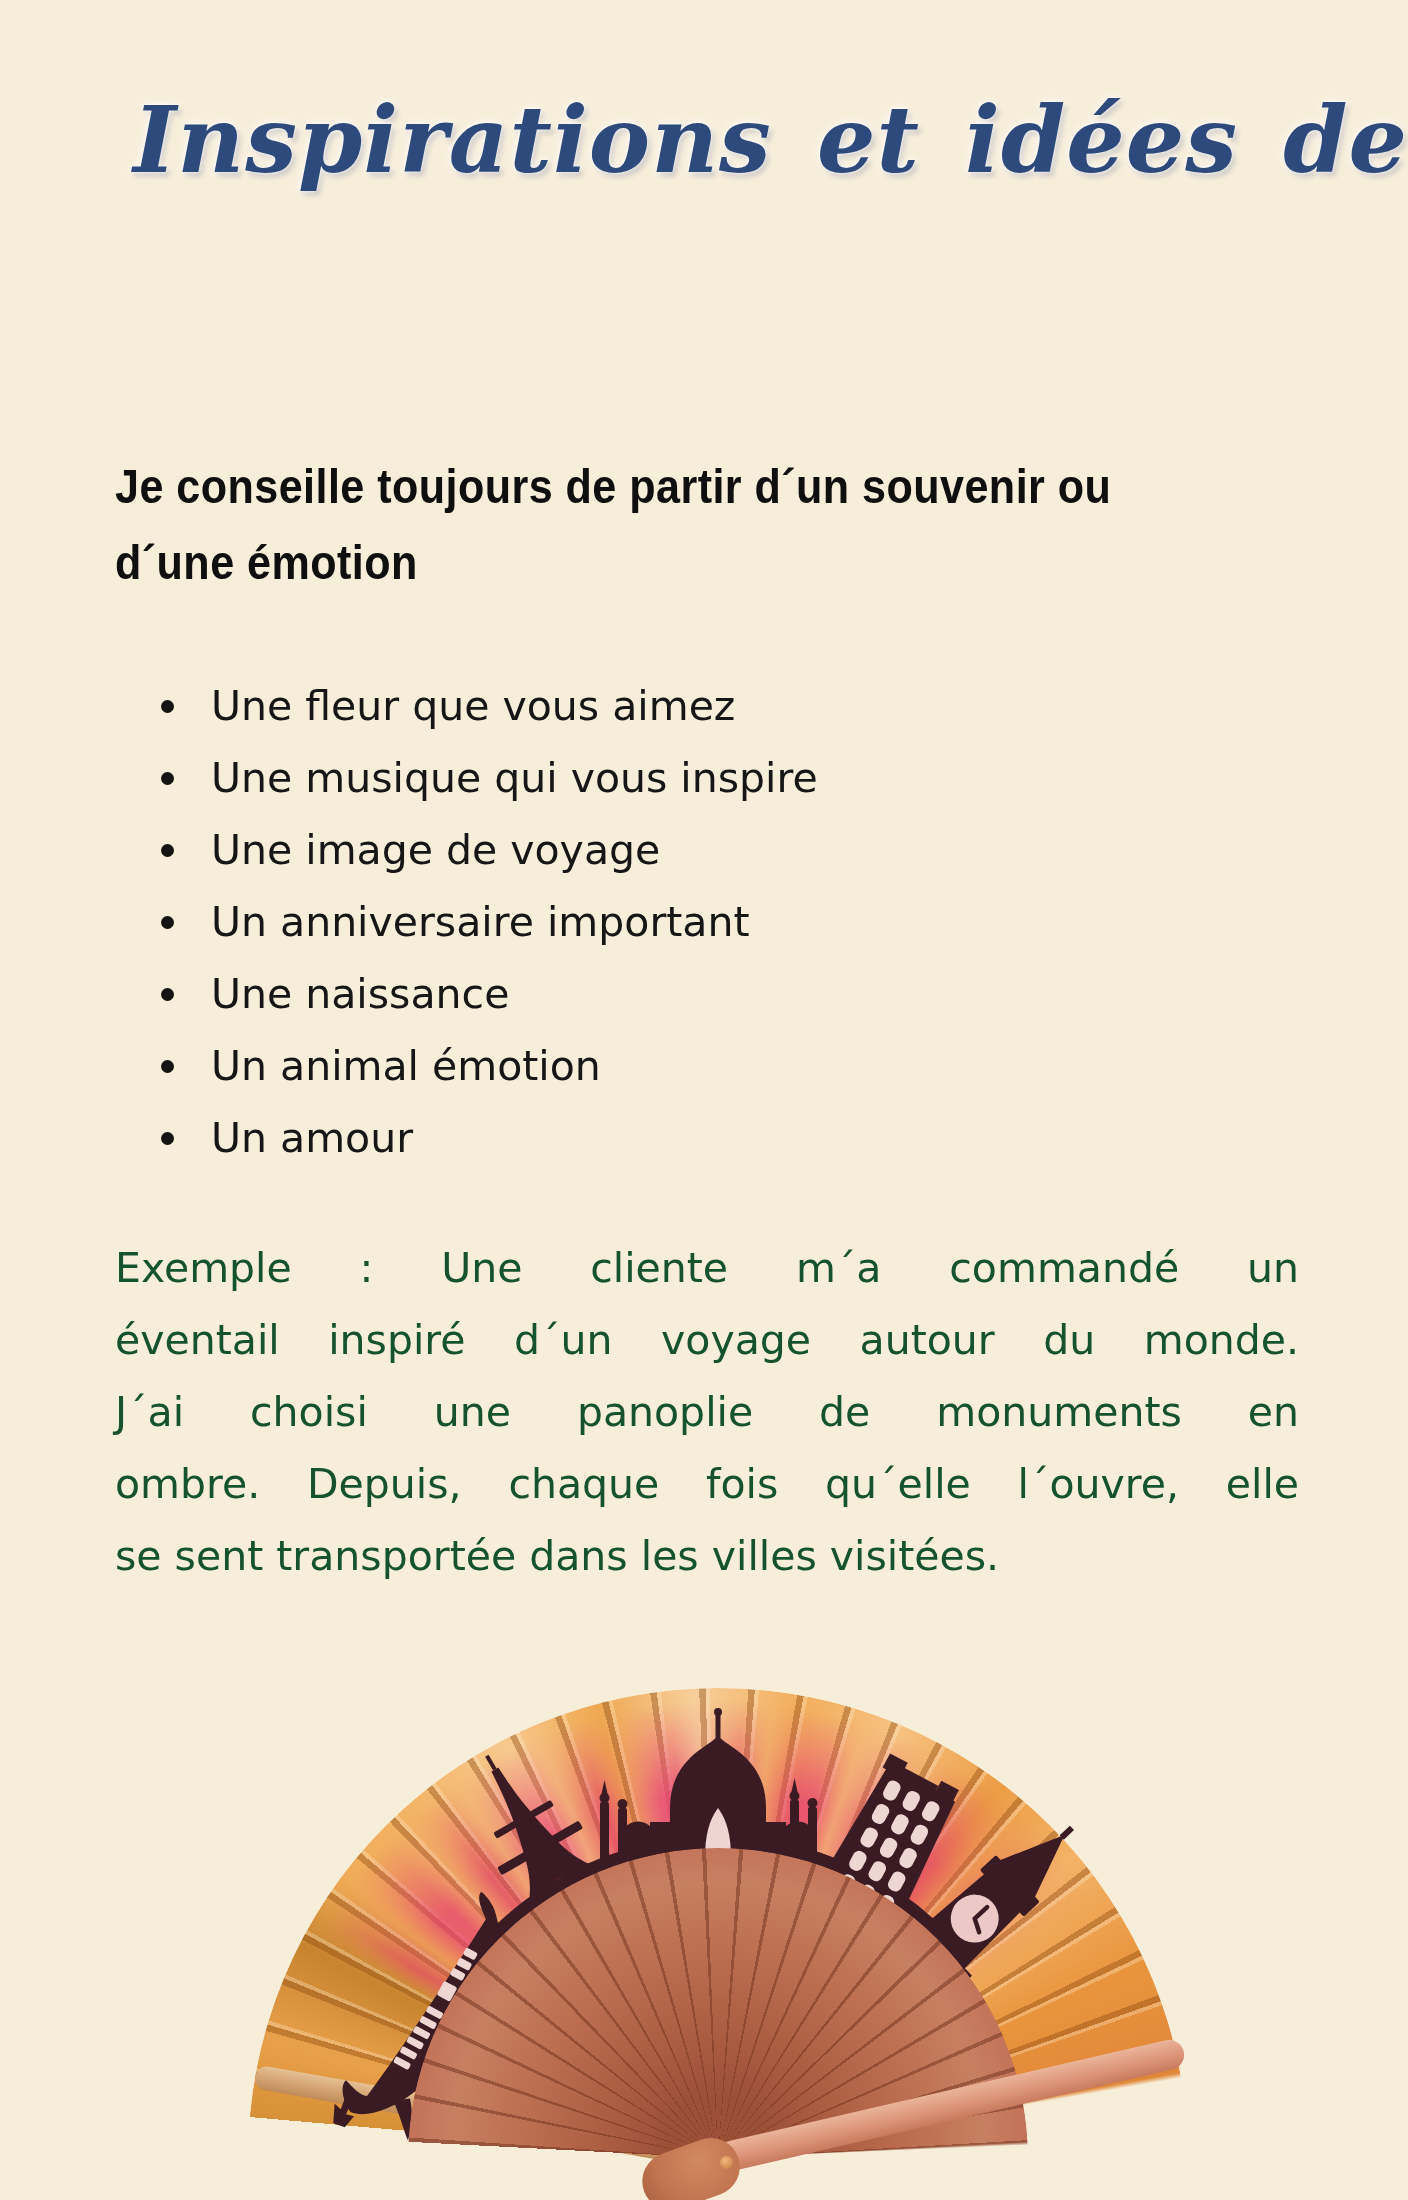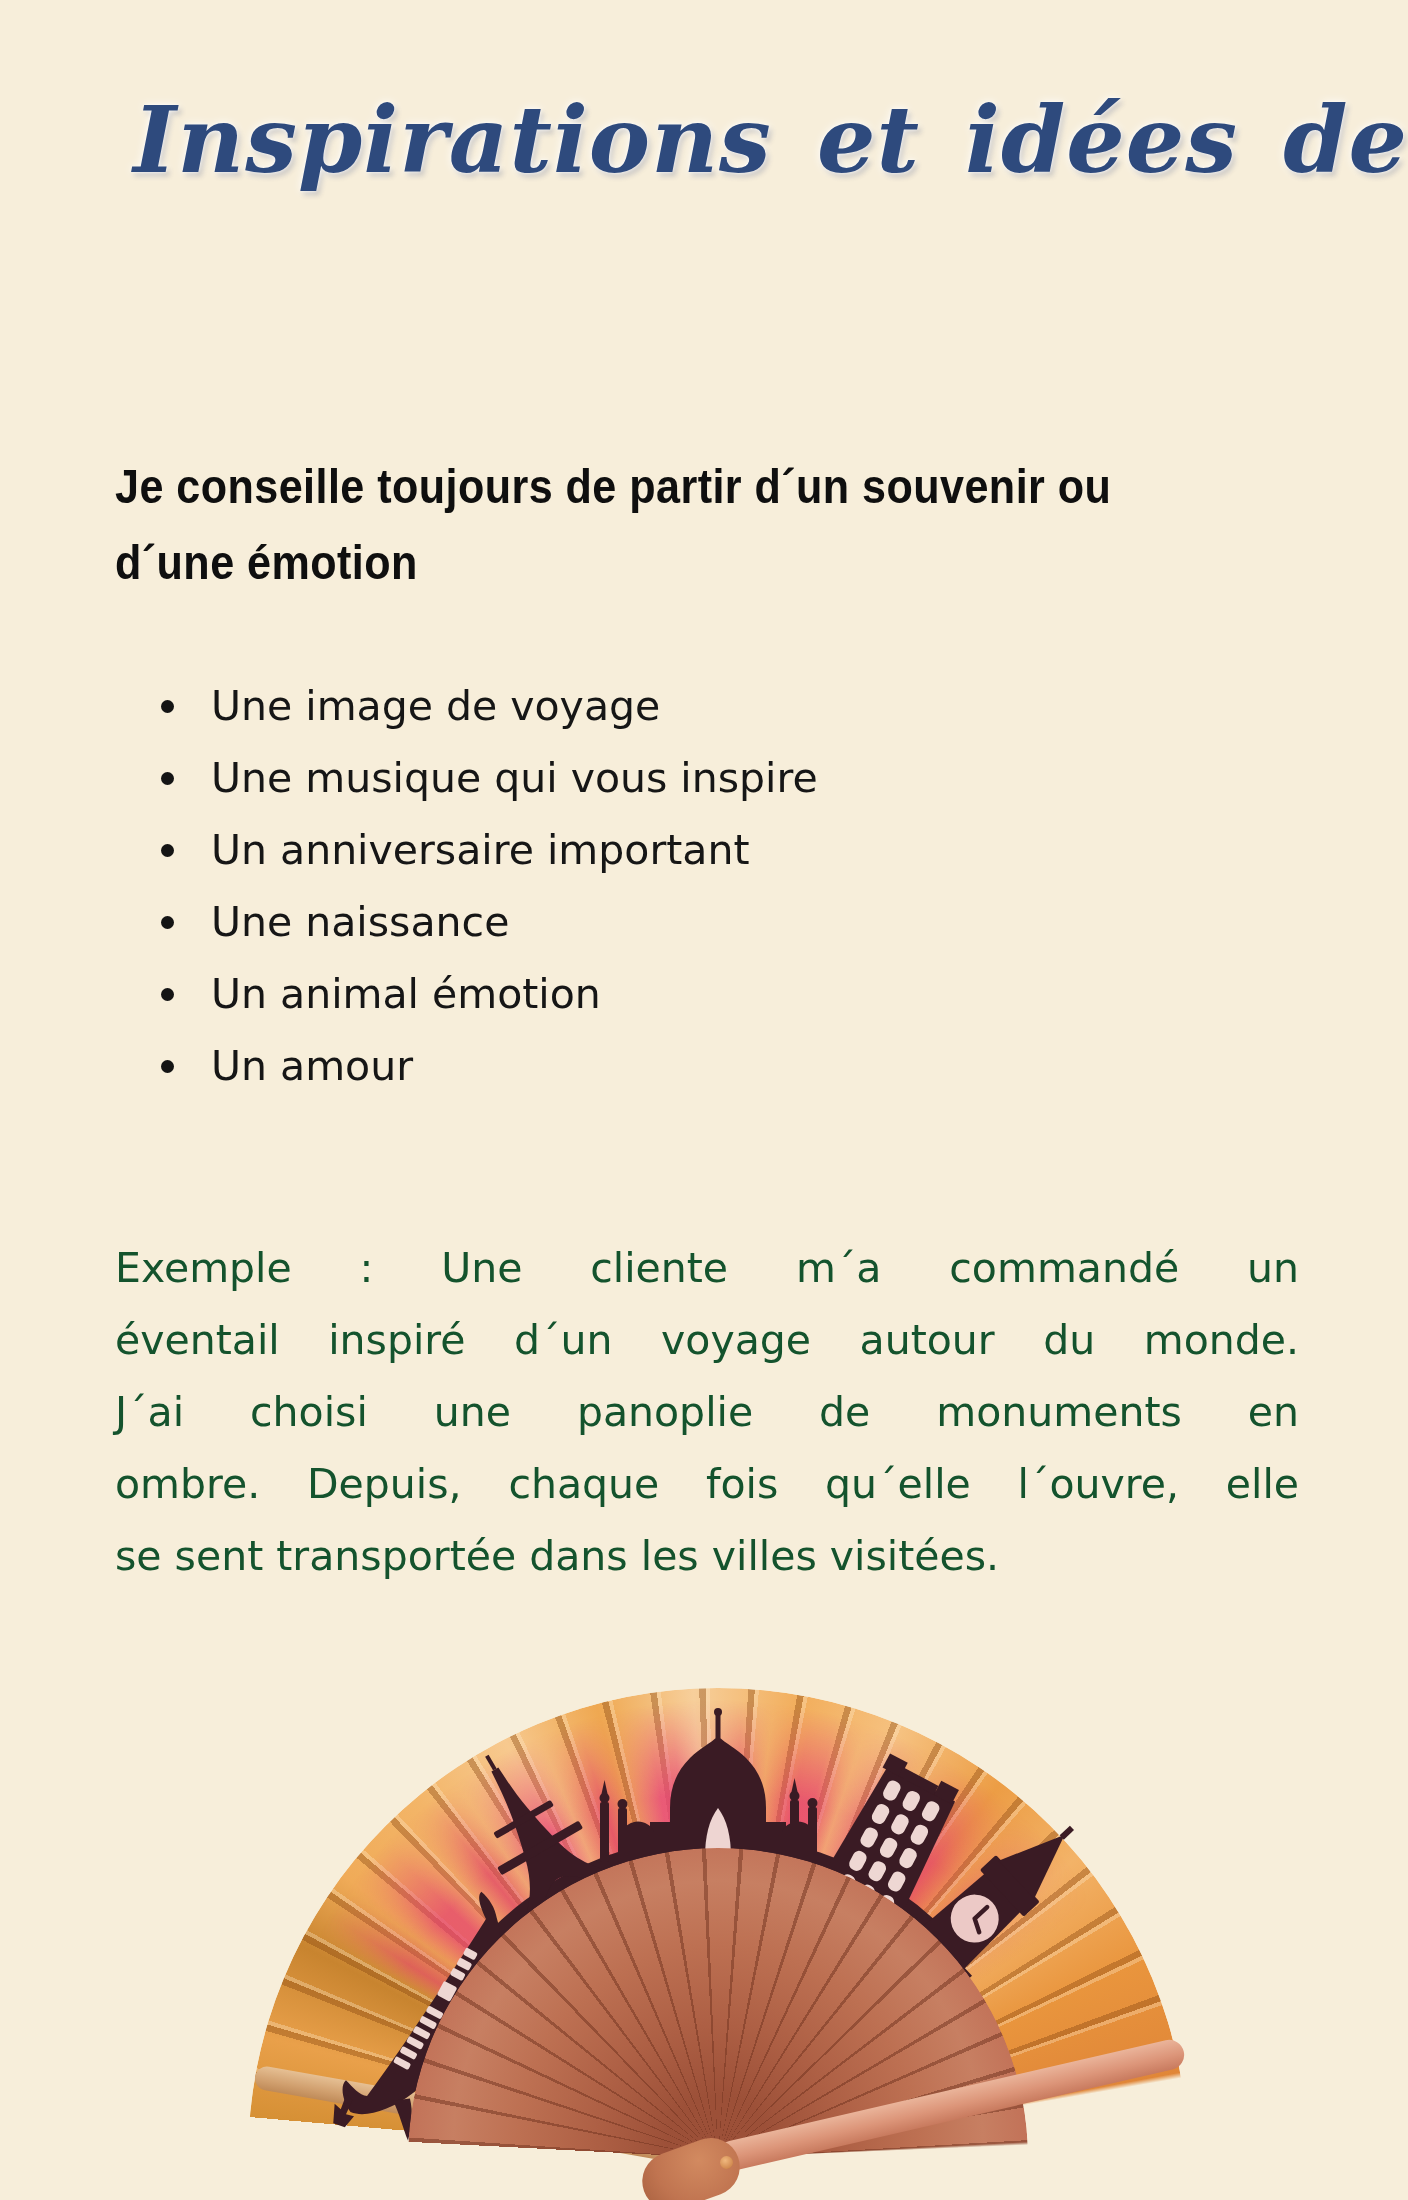--- a/index.html
+++ b/index.html
@@ -166,25 +166,29 @@
 </h1>
 
 <div class="intro">
   <span>Je conseille toujours de partir d´un souvenir ou</span>
   <span>d´une émotion</span>
 </div>
 
 <ul class="ideas">
   <li>
       <span class="dot"></span>
+      <span>Une fleur que vous aimez</span>
+    </li>
+  <li>
+      <span class="dot"></span>
+      <span>Une musique qui vous inspire</span>
+    </li>
+  <li>
+      <span class="dot"></span>
       <span>Une image de voyage</span>
-    </li>
-  <li>
-      <span class="dot"></span>
-      <span>Une musique qui vous inspire</span>
     </li>
   <li>
       <span class="dot"></span>
       <span>Un anniversaire important</span>
     </li>
   <li>
       <span class="dot"></span>
       <span>Une naissance</span>
     </li>
   <li>

